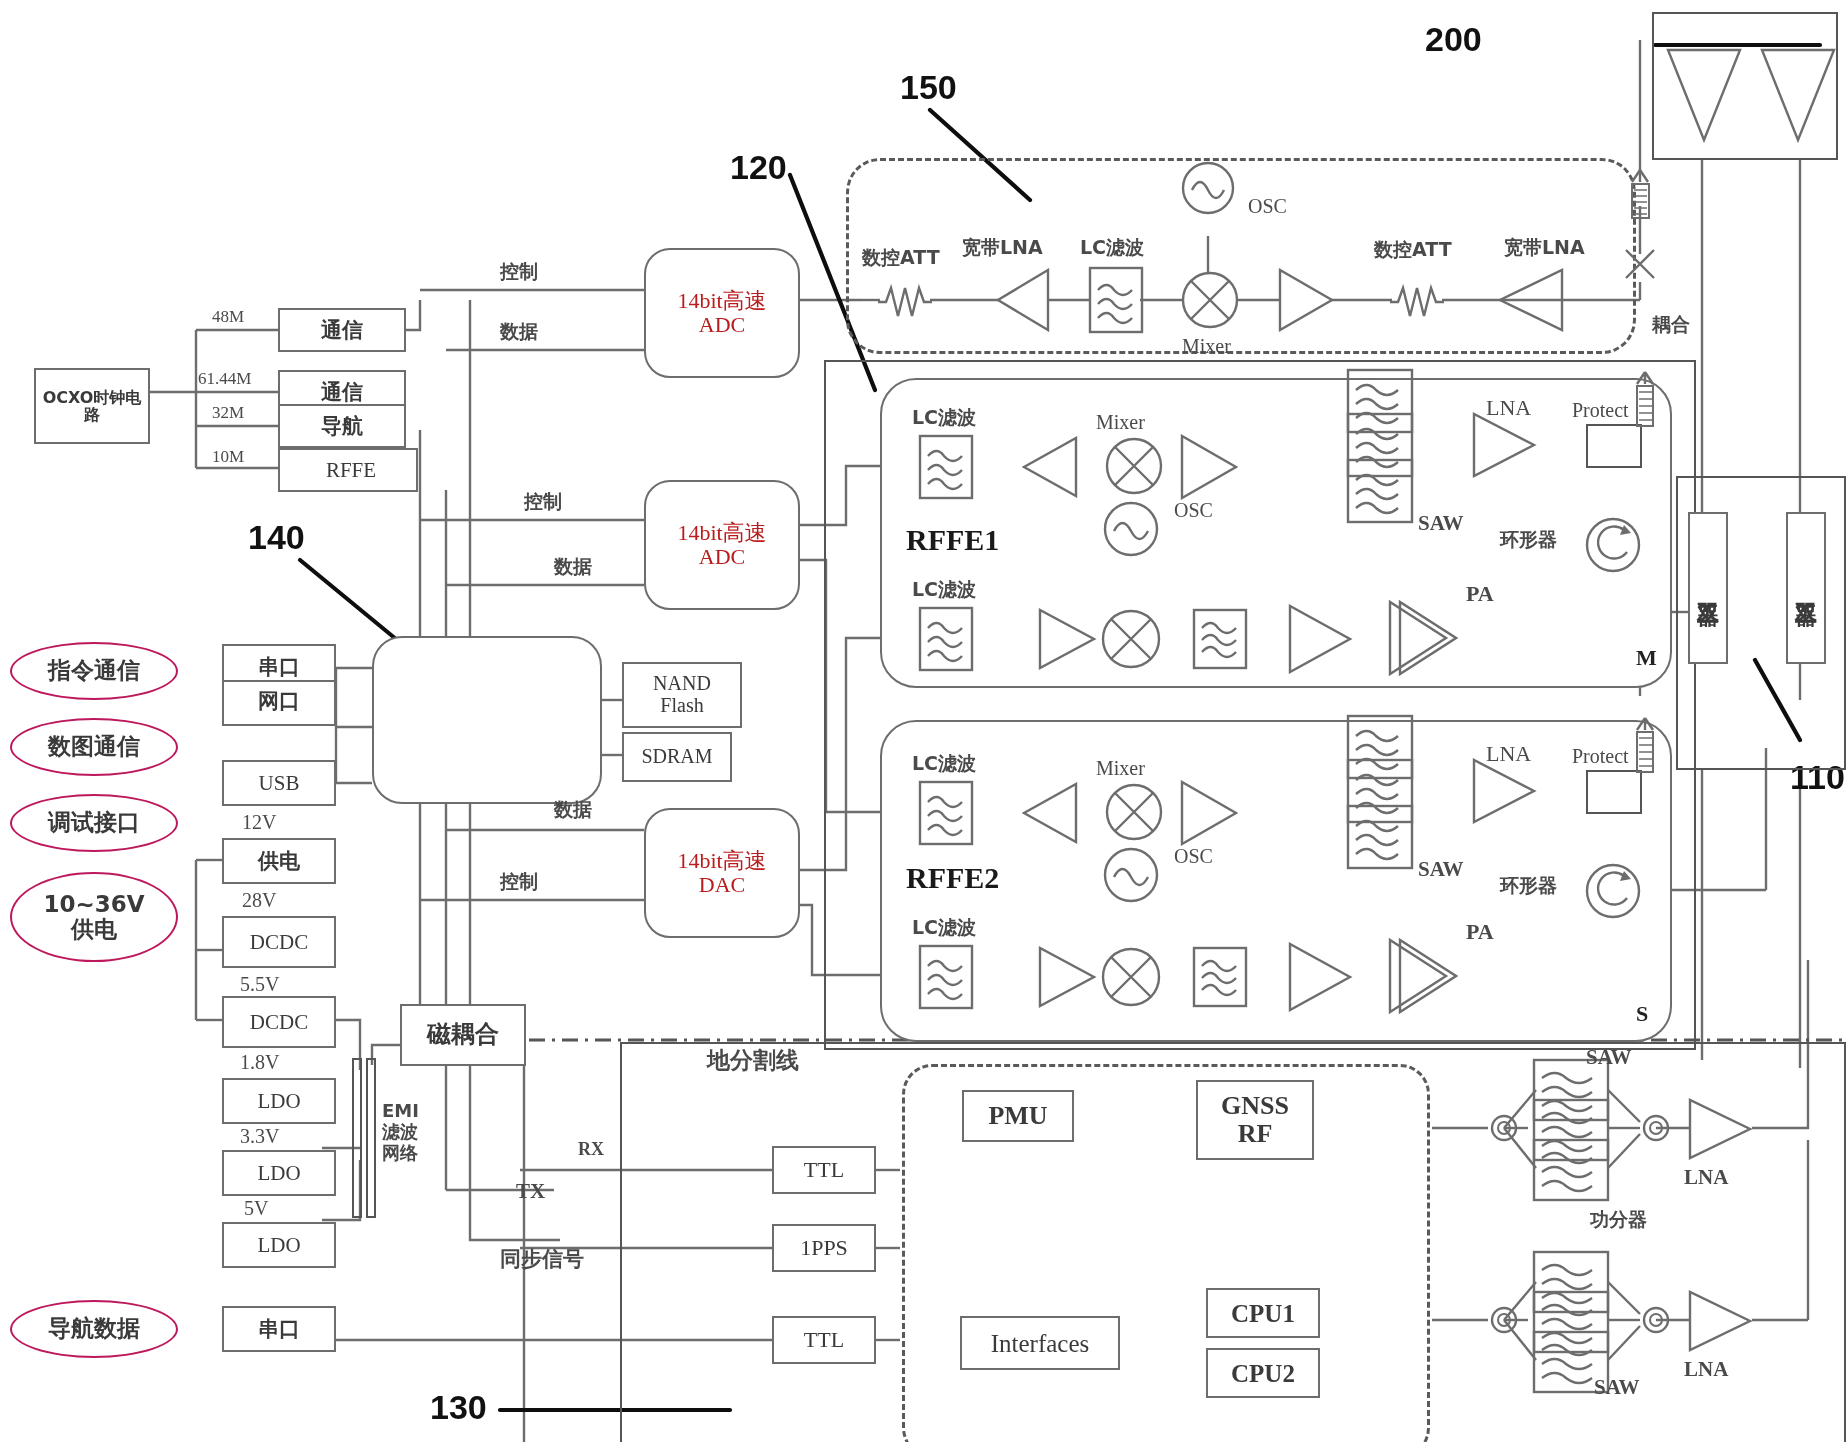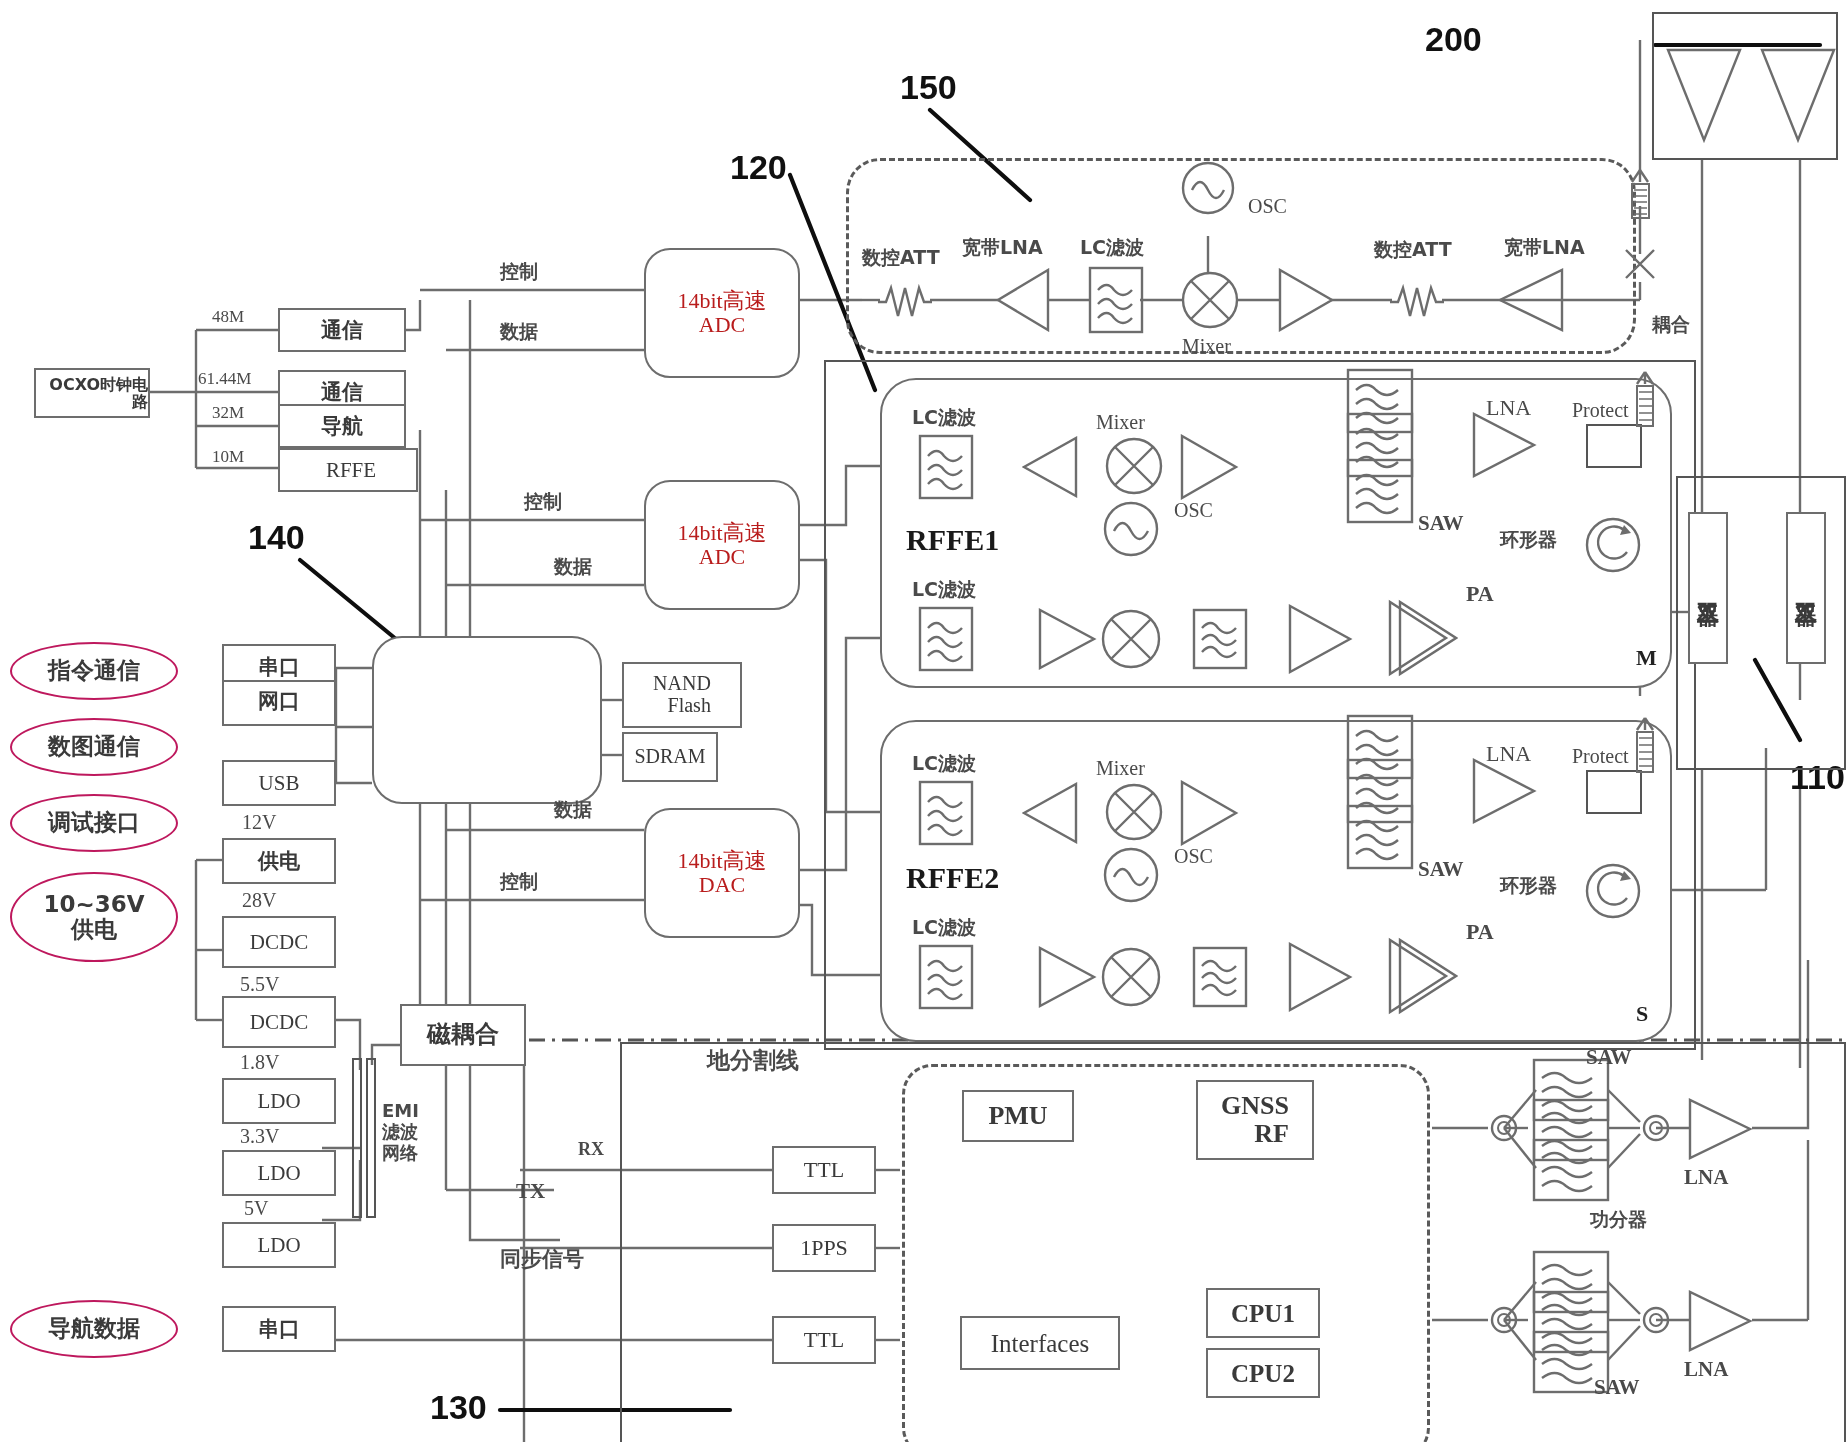--- a/index.html
+++ b/index.html
@@ -7,21 +7,21 @@
        font-family:"Liberation Serif","DejaVu Serif",serif;color:#2b2b2b;}
   #stage{position:absolute;inset:0;width:1846px;height:1442px;overflow:hidden;}
   svg#wires{position:absolute;left:0;top:0;width:1846px;height:1442px;}
   .lbl{position:absolute;font-size:20px;line-height:1.05;color:#4a4a4a;white-space:nowrap;}
   .lbl.cn{font-family:"DejaVu Sans","Liberation Sans",sans-serif;font-weight:700;}
   .lbl.big{font-size:30px;font-weight:700;color:#1a1a1a;}
   .lbl.ref{font-size:34px;font-weight:700;color:#111;font-family:"Liberation Sans",sans-serif;}
   .lbl.sm{font-size:17px;}
   .lbl.ms{font-size:22px;font-weight:700;color:#222;}
   .box{position:absolute;border:2px solid #6d6d6d;background:#fff;
-       display:flex;align-items:center;justify-content:center;text-align:right;
+       display:flex;align-items:center;justify-content:center;text-align:center;
        font-size:21px;line-height:1.08;color:#3a3a3a;box-sizing:border-box;}
   .box.cn{font-family:"DejaVu Sans","Liberation Sans",sans-serif;font-weight:700;}
   .oval{position:absolute;border:2px solid #be185d;border-radius:50%;background:#fff;
         display:flex;align-items:center;justify-content:center;text-align:center;
         font-size:23px;line-height:1.1;color:#3a3a3a;box-sizing:border-box;
         font-family:"DejaVu Sans","Liberation Sans",sans-serif;font-weight:700;}
   .rbox{position:absolute;border:2px solid #6d6d6d;border-radius:26px;background:#fff;
         display:flex;align-items:center;justify-content:center;text-align:center;
         font-size:22px;line-height:1.1;color:#b91c1c;box-sizing:border-box;}
   .dashbox{position:absolute;border:3px dashed #5a5a5a;border-radius:34px;box-sizing:border-box;}
@@ -224,21 +224,21 @@
   </g>
 </svg>
 
 <div class="lbl ref" style="left:900px;top:70px;">150</div>
 <div class="lbl ref" style="left:730px;top:150px;">120</div>
 <div class="lbl ref" style="left:248px;top:520px;">140</div>
 <div class="lbl ref" style="left:1425px;top:22px;">200</div>
 <div class="lbl ref" style="left:1790px;top:760px;">110</div>
 <div class="lbl ref" style="left:430px;top:1390px;">130</div>
 
-<div class="box cn" style="left:34px;top:368px;width:116px;height:50px;font-size:16px;">
+<div class="box cn" style="left:34px;top:368px;width:116px;height:76px;font-size:16px;">
   <span>OCXO时钟电路</span>
 </div>
 <div class="lbl sm" style="left:212px;top:308px;">48M</div>
 <div class="lbl sm" style="left:198px;top:370px;">61.44M</div>
 <div class="lbl sm" style="left:212px;top:404px;">32M</div>
 <div class="lbl sm" style="left:212px;top:448px;">10M</div>
 
 <div class="box cn" style="left:278px;top:308px;width:128px;height:44px;">
   <span>通信</span>
     </div>
@@ -339,21 +339,21 @@
 
 <div class="rbox" style="left:644px;top:808px;width:156px;height:130px;white-space:pre-line;">
   <span>14bit高速
 DAC</span></div>
 <div class="lbl cn" style="left:554px;top:800px;font-size:19px;">数据</div>
 <div class="lbl cn" style="left:500px;top:872px;font-size:19px;">控制</div>
 
 <div class="box" style="left:622px;top:662px;width:120px;height:66px;white-space:pre-line;font-size:20px;">
   <span>NAND
 Flash</span></div>
-<div class="box" style="left:622px;top:732px;width:96px;height:50px;font-size:20px;">
+<div class="box" style="left:622px;top:732px;width:110px;height:50px;font-size:20px;">
   <span>SDRAM</span>
     </div>
 
 <div class="dashbox" style="left:846px;top:158px;width:790px;height:196px;"></div>
 
 <div class="lbl cn" style="left:862px;top:248px;font-size:19px;">数控ATT</div>
 <div class="lbl cn" style="left:962px;top:238px;font-size:19px;">宽带LNA</div>
 <div class="lbl cn" style="left:1080px;top:238px;font-size:19px;">LC滤波</div>
 <div class="lbl" style="left:1248px;top:196px;font-size:20px;">OSC</div>
 <div class="lbl" style="left:1182px;top:336px;font-size:20px;">Mixer</div>

